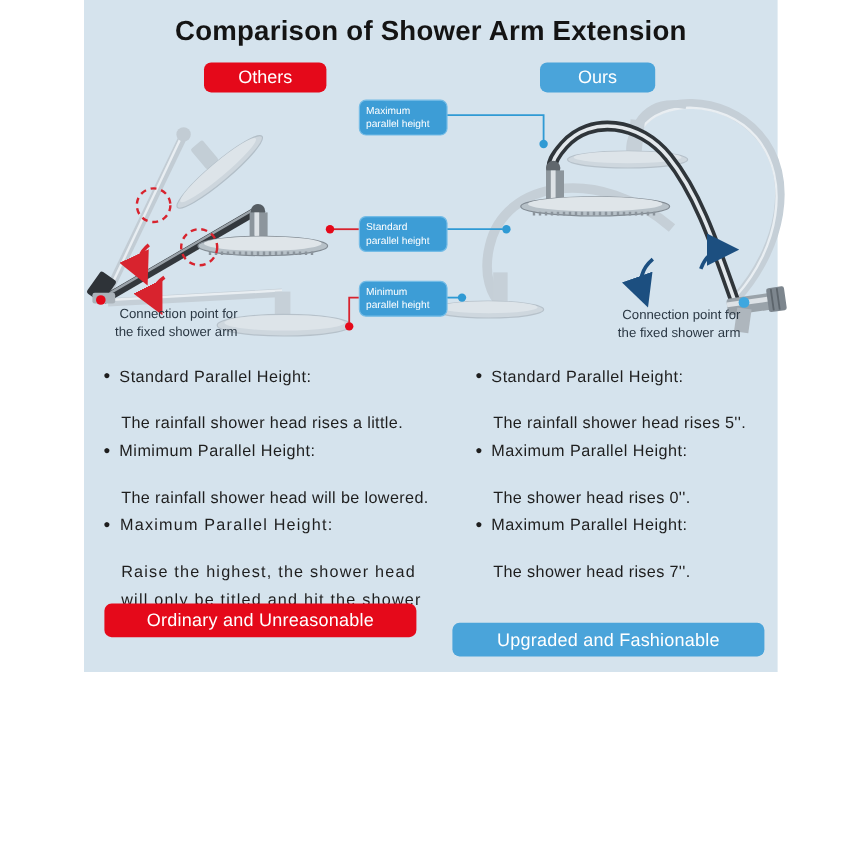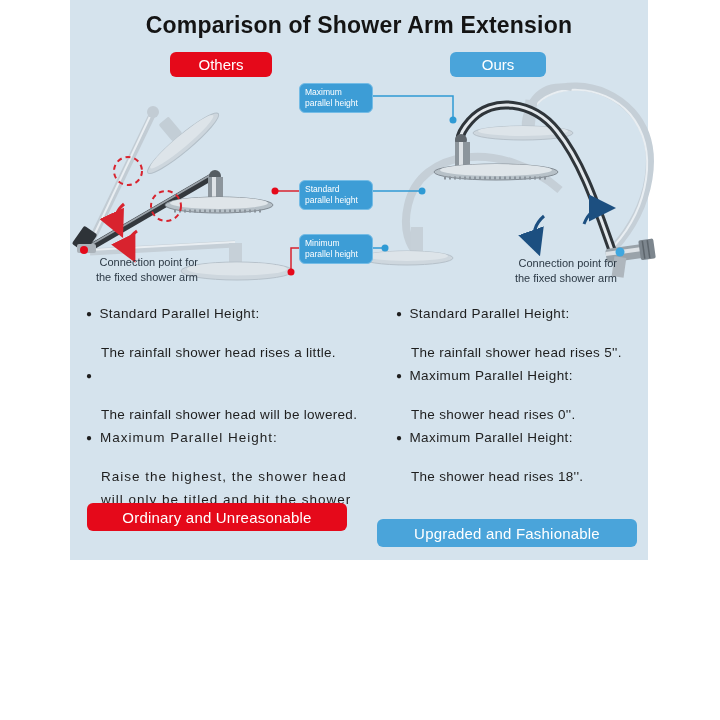--- a/index.html
+++ b/index.html
@@ -174,20 +174,21 @@
     <div class="item">
       <div class="item-title">
         <span class="dot">●</span>
         <span>Standard Parallel Height:</span>
       </div>
       <div class="item-body">The rainfall shower head rises a little.</div>
     </div>
     <div class="item">
       <div class="item-title">
         <span class="dot">●</span>
+        <span>Mimimum Parallel Height:</span>
       </div>
       <div class="item-body">The rainfall shower head will be lowered.</div>
     </div>
     <div class="item spread">
       <div class="item-title">
         <span class="dot">●</span>
         <span>Maximum Parallel Height:</span>
       </div>
       <div class="item-body">Raise the highest, the shower head
 will only be titled and hit the shower
@@ -208,19 +209,19 @@
         <span class="dot">●</span>
         <span>Maximum Parallel Height:</span>
       </div>
       <div class="item-body">The shower head rises 0''.</div>
     </div>
     <div class="item">
       <div class="item-title">
         <span class="dot">●</span>
         <span>Maximum Parallel Height:</span>
       </div>
-      <div class="item-body">The shower head rises 18''.</div>
+      <div class="item-body">The shower head rises 7''.</div>
     </div>
   </div>
 
   <div class="banner red">Ordinary and Unreasonable</div>
   <div class="banner blue">Upgraded and Fashionable</div>
 </div>
 
 </body></html>

